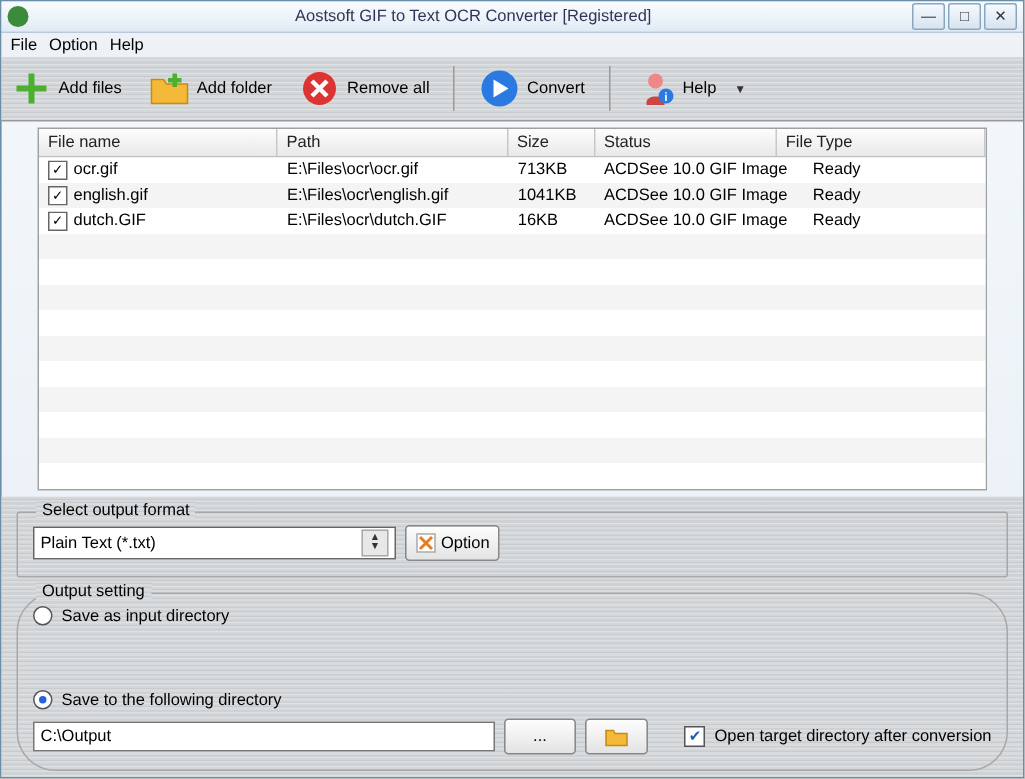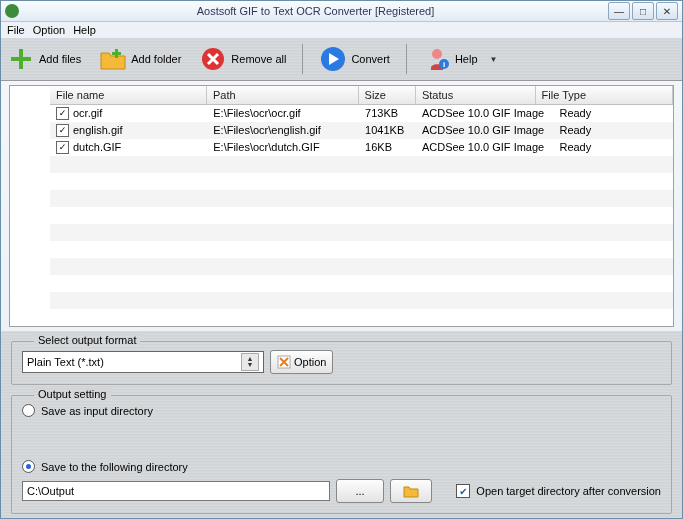--- a/index.html
+++ b/index.html
@@ -10,31 +10,31 @@
   .titlebar-title{flex:1;text-align:center;color:#335;}
   .sysbtns{display:flex;gap:2px;}
   .sysbtn{width:20px;height:16px;background:linear-gradient(#f5f9ff,#d8e4f0);border:1px solid #8aa6bf;border-radius:2px;font-family:Arial;font-size:10px;display:flex;align-items:center;justify-content:center;color:#333;}
   .menubar{height:18px;display:flex;align-items:center;gap:8px;padding:0 6px;background:#eef2f7;border-bottom:1px solid #cfd8e2;}
   .menubar span{cursor:default;}
   .brushed{background:repeating-linear-gradient(0deg,#cfd3d6 0,#dfe2e4 1px,#c9cccf 2px,#d8dbde 3px);}
   .toolbar{height:44px;display:flex;align-items:center;gap:6px;padding:0 0;border-bottom:1px solid #999;}
   .tbtn{display:flex;align-items:center;gap:4px;padding:2px 6px;}
   .ticon{width:28px;height:28px;display:flex;align-items:center;justify-content:center;}
   .vdiv{width:1px;height:30px;background:#999;margin:0 4px;}
-  .table-wrap{margin:4px 8px;border:1px solid #a0a0a0;background:#fff;height:264px;display:flex;flex-direction:column;padding-left:40px;}
+  .table-wrap{margin:4px 24px;border:1px solid #a0a0a0;background:#fff;height:264px;display:flex;flex-direction:column;}
   .thead{display:flex;height:18px;background:linear-gradient(#fdfdfd,#e8e8e8);border-bottom:1px solid #c0c0c0;}
   .th{border-right:1px solid #c8c8c8;padding:2px 6px;display:flex;align-items:center;color:#222;}
   .tbody{flex:1;background:repeating-linear-gradient(#fff 0,#fff 17px,#f4f4f4 17px,#f4f4f4 34px);}
   .trow{display:flex;height:17px;align-items:center;}
   .td{padding:0 6px;display:flex;align-items:center;gap:4px;overflow:hidden;white-space:nowrap;}
   .chk{width:11px;height:11px;border:1px solid #666;background:#fff;display:flex;align-items:center;justify-content:center;font-size:9px;color:#000;line-height:1;}
   .c-name{width:162px;} .c-path{width:156px;} .c-size{width:50px;} .c-type{width:140px;} .c-status{width:120px;}
   .lower{flex:1;display:flex;flex-direction:column;padding:4px 10px;gap:4px;}
   .group{border:1px solid #a8a8a8;border-radius:2px;padding:8px 10px 10px 10px;position:relative;margin-top:6px;background:transparent;}
-  .group-title{position:absolute;top:-8px;left:22px;padding:0 4px;font-size:11px;}
+  .group-title{position:absolute;top:-8px;left:12px;padding:0 4px;font-size:11px;}
   .combo{width:232px;height:20px;border:1px solid #666;background:#fff;display:flex;align-items:center;padding:0 4px;justify-content:space-between;}
   .combo-arrows{width:16px;height:16px;display:flex;flex-direction:column;align-items:center;justify-content:center;font-size:7px;line-height:6px;color:#333;background:#e8e8e8;border:1px solid #aaa;}
   .btn{height:22px;border:1px solid #888;border-radius:3px;background:linear-gradient(#fdfdfd,#e3e3e3);display:flex;align-items:center;gap:3px;padding:0 6px;}
   .radio{width:11px;height:11px;border:1px solid #555;border-radius:50%;background:#fff;display:inline-flex;align-items:center;justify-content:center;}
   .radio.sel::after{content:"";width:5px;height:5px;border-radius:50%;background:#2962d9;}
   .row{display:flex;align-items:center;gap:6px;}
   .input{height:18px;border:1px solid #777;background:#fff;padding:0 4px;display:flex;align-items:center;}
   .chk2{width:12px;height:12px;border:1px solid #555;background:#fff;display:inline-flex;align-items:center;justify-content:center;font-size:10px;color:#1a5fb4;}
   svg{display:block;}
 </style>
@@ -193,21 +193,21 @@
             <svg width="14" height="14" viewBox="0 0 14 14">
                 <rect x="1" y="1" width="12" height="12" fill="#fff" stroke="#aaa"></rect>
                 <path d="M3 3l8 8M11 3l-8 8" stroke="#e67e22" stroke-width="2"></path>
               </svg>
           </span>
           <span>Option</span>
         </div>
       </div>
     </div>
 
-    <div class="group" style="flex:1;">
+    <div class="group" style="flex:1;border-radius:26px;">
       <div class="group-title brushed">Output setting</div>
       <div class="row" style="margin-bottom:4px;">
         <span class="radio"></span>
         <span>Save as input directory</span>
       </div>
       <div class="row" style="margin-bottom:6px;margin-top:43px;">
         <span class="radio sel"></span>
         <span>Save to the following directory</span>
       </div>
       <div class="row">

